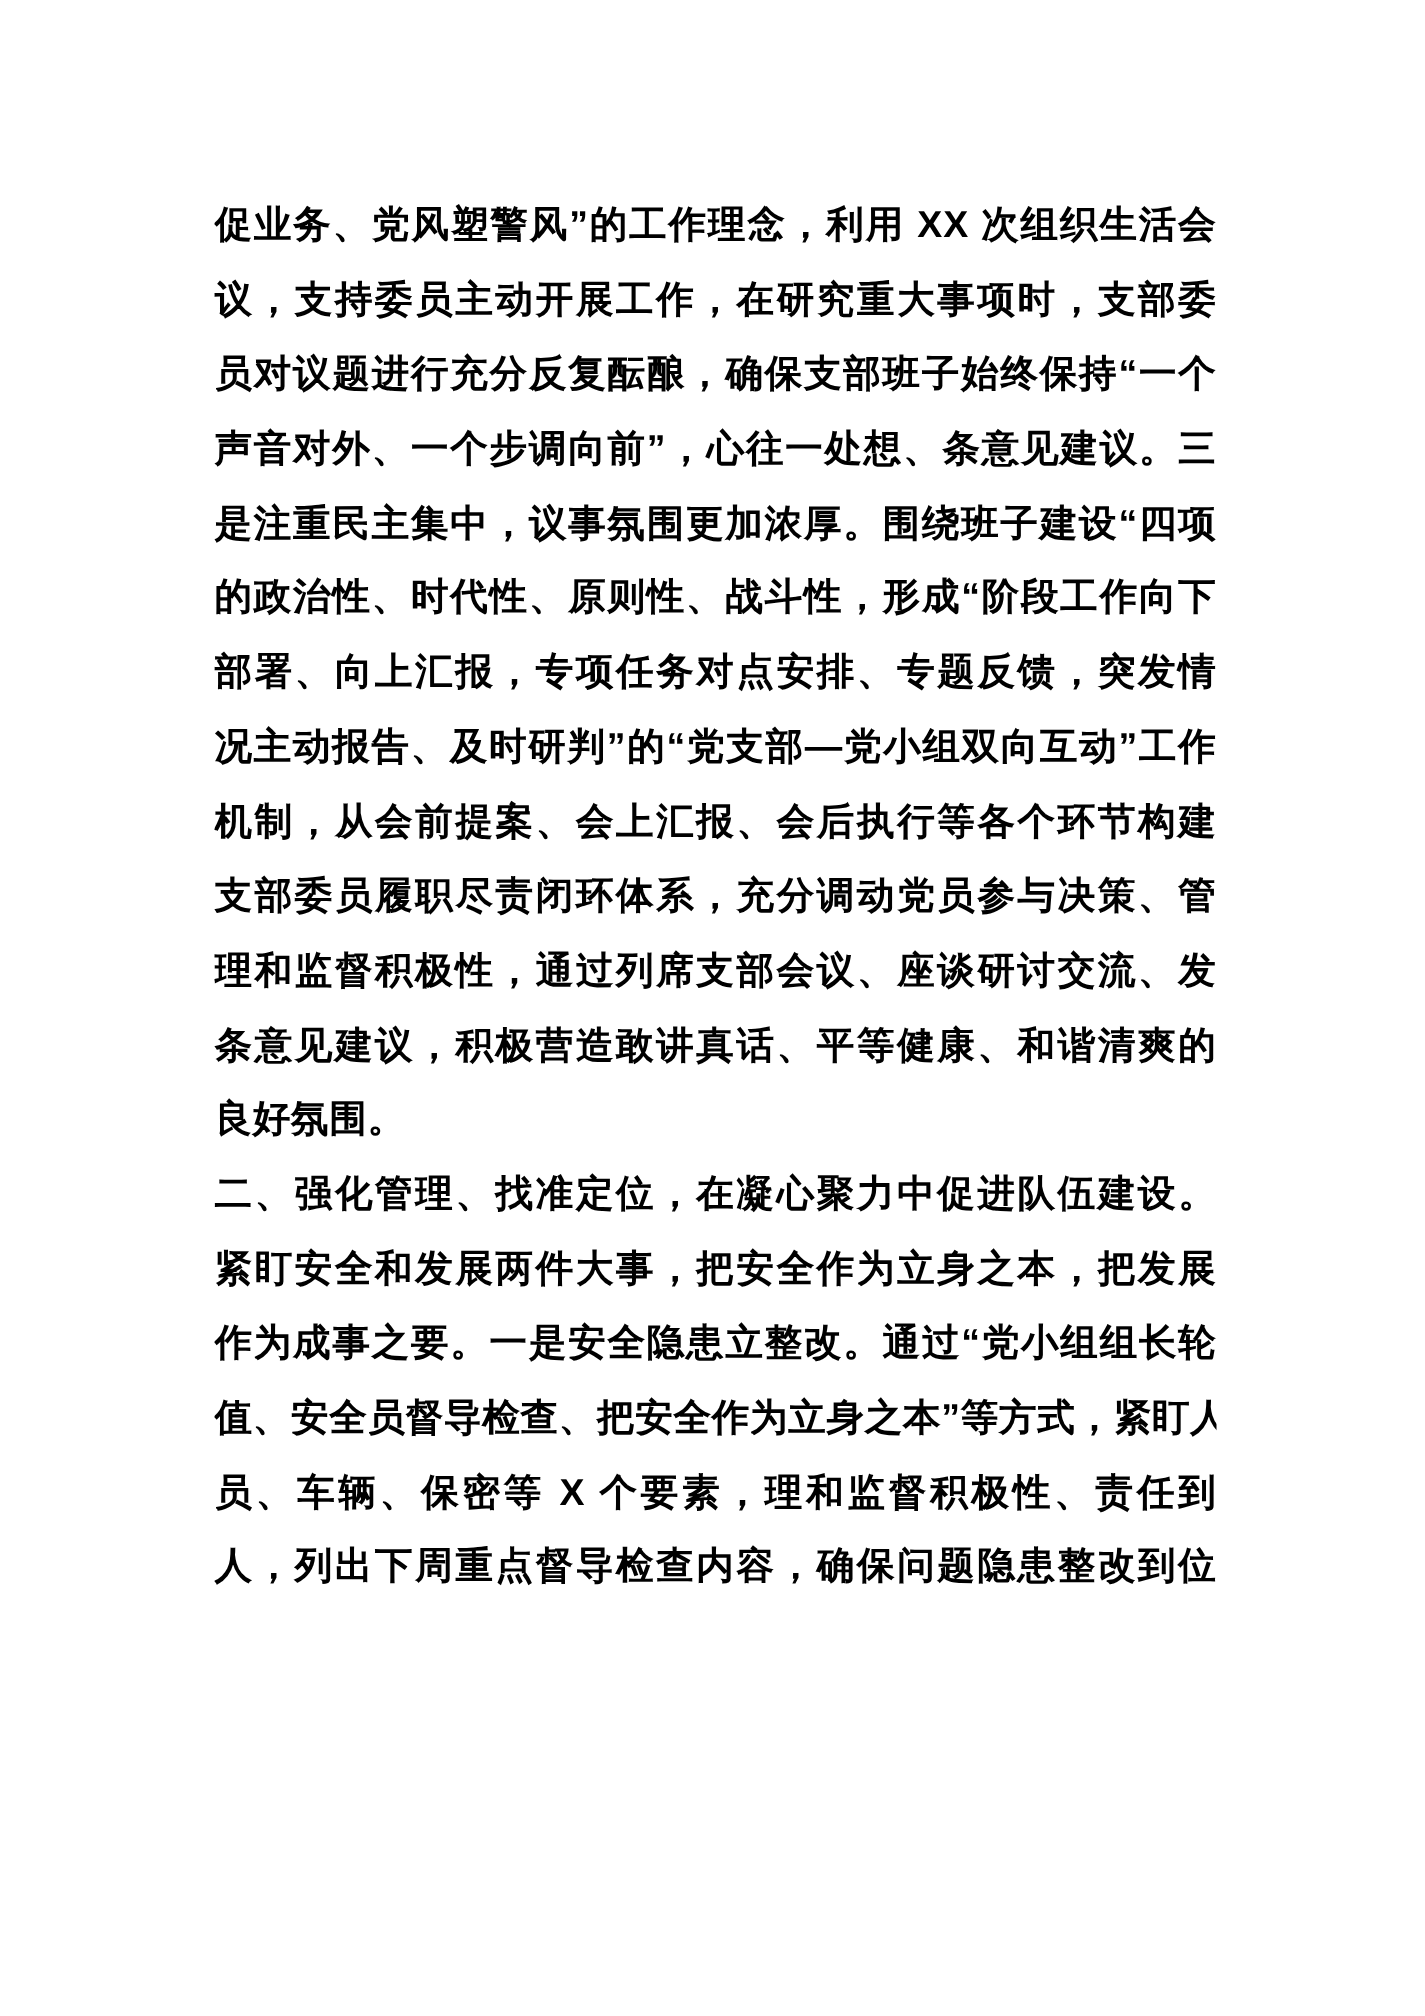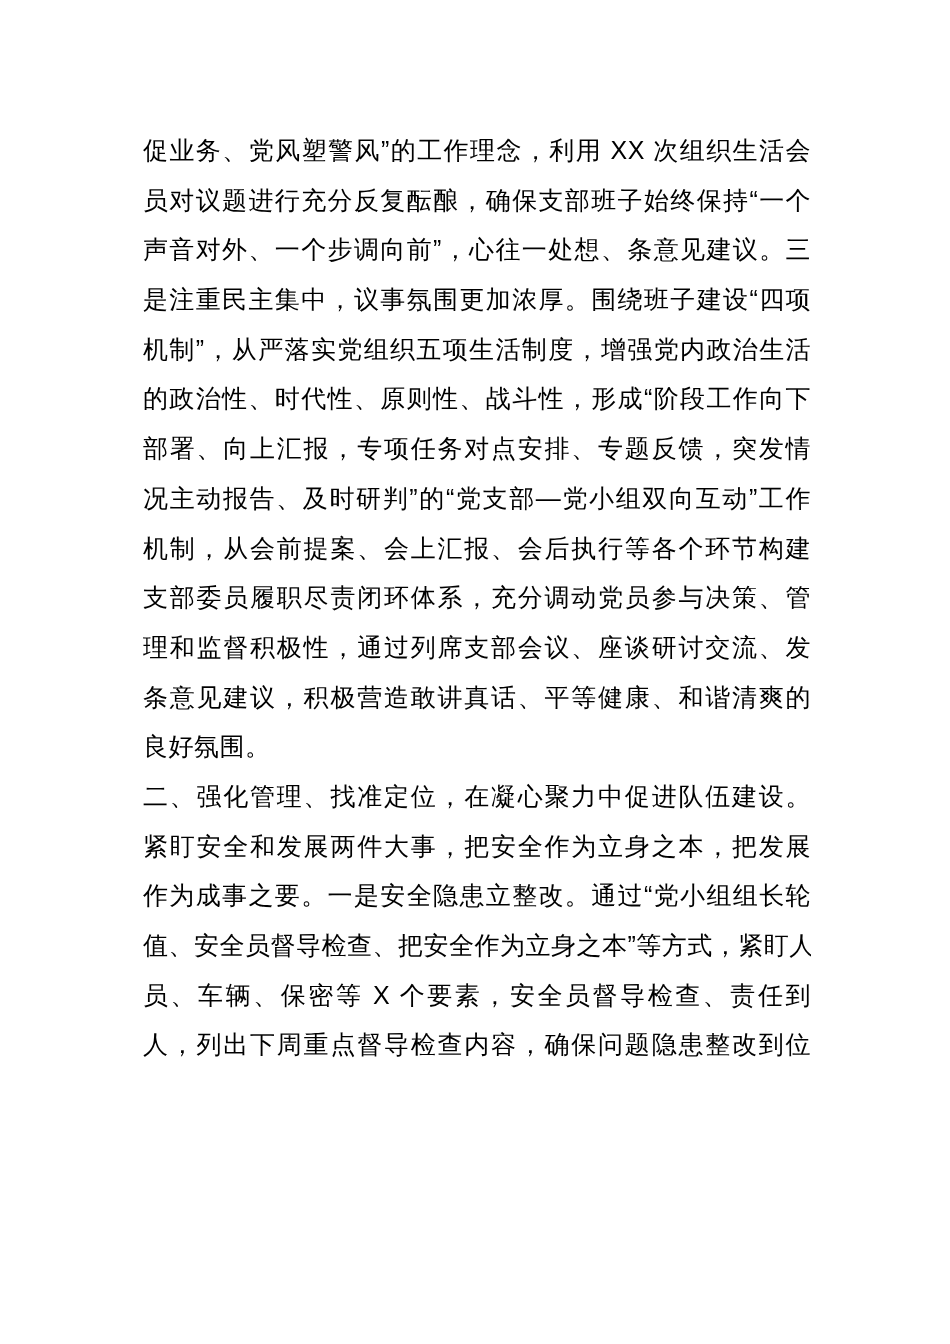--- a/index.html
+++ b/index.html
@@ -6,20 +6,21 @@
     margin: 0;
     padding: 0;
     background: #ffffff;
   }
   .page {
     position: relative;
     width: 868px;
     height: 1344px;
     background: #ffffff;
     overflow: hidden;
+    font-weight: bold;
   }
   .text-block {
     position: absolute;
     left: 143px;
     top: 126px;
     width: 668px;
     font-family: "Liberation Sans", "DejaVu Sans", sans-serif;
     color: #000000;
   }
   .doc-line {
@@ -38,32 +39,32 @@
     text-align-last: left;
     -moz-text-align-last: left;
   }
 </style>
 </head>
 <body>
 
 <div class="page" style="background: rgb(255, 255, 255); color: rgb(0, 0, 0);">
   <div class="text-block">
     <div class="doc-line">促业务、党风塑警风”的工作理念，利用 XX 次组织生活会</div>
+    <div class="doc-line">议，支持委员主动开展工作，在研究重大事项时，支部委</div>
     <div class="doc-line">员对议题进行充分反复酝酿，确保支部班子始终保持“一个</div>
     <div class="doc-line">声音对外、一个步调向前”，心往一处想、条意见建议。三</div>
     <div class="doc-line">是注重民主集中，议事氛围更加浓厚。围绕班子建设“四项</div>
-    <div class="doc-line">机制”，从严落实党组织五项生活制度，增强党内政治生活</div>
     <div class="doc-line">的政治性、时代性、原则性、战斗性，形成“阶段工作向下</div>
     <div class="doc-line">部署、向上汇报，专项任务对点安排、专题反馈，突发情</div>
     <div class="doc-line">况主动报告、及时研判”的“党支部—党小组双向互动”工作</div>
     <div class="doc-line">机制，从会前提案、会上汇报、会后执行等各个环节构建</div>
     <div class="doc-line">支部委员履职尽责闭环体系，充分调动党员参与决策、管</div>
     <div class="doc-line">理和监督积极性，通过列席支部会议、座谈研讨交流、发</div>
     <div class="doc-line">条意见建议，积极营造敢讲真话、平等健康、和谐清爽的</div>
     <div class="doc-line short">良好氛围。</div>
     <div class="doc-line">二、强化管理、找准定位，在凝心聚力中促进队伍建设。</div>
     <div class="doc-line">紧盯安全和发展两件大事，把安全作为立身之本，把发展</div>
     <div class="doc-line">作为成事之要。一是安全隐患立整改。通过“党小组组长轮</div>
     <div class="doc-line">值、安全员督导检查、把安全作为立身之本”等方式，紧盯人</div>
-    <div class="doc-line">员、车辆、保密等 X 个要素，安全员督导检查、责任到</div>
+    <div class="doc-line">员、车辆、保密等 X 个要素，理和监督积极性、责任到</div>
     <div class="doc-line">人，列出下周重点督导检查内容，确保问题隐患整改到位</div>
   </div>
 </div>
 
 </body></html>

